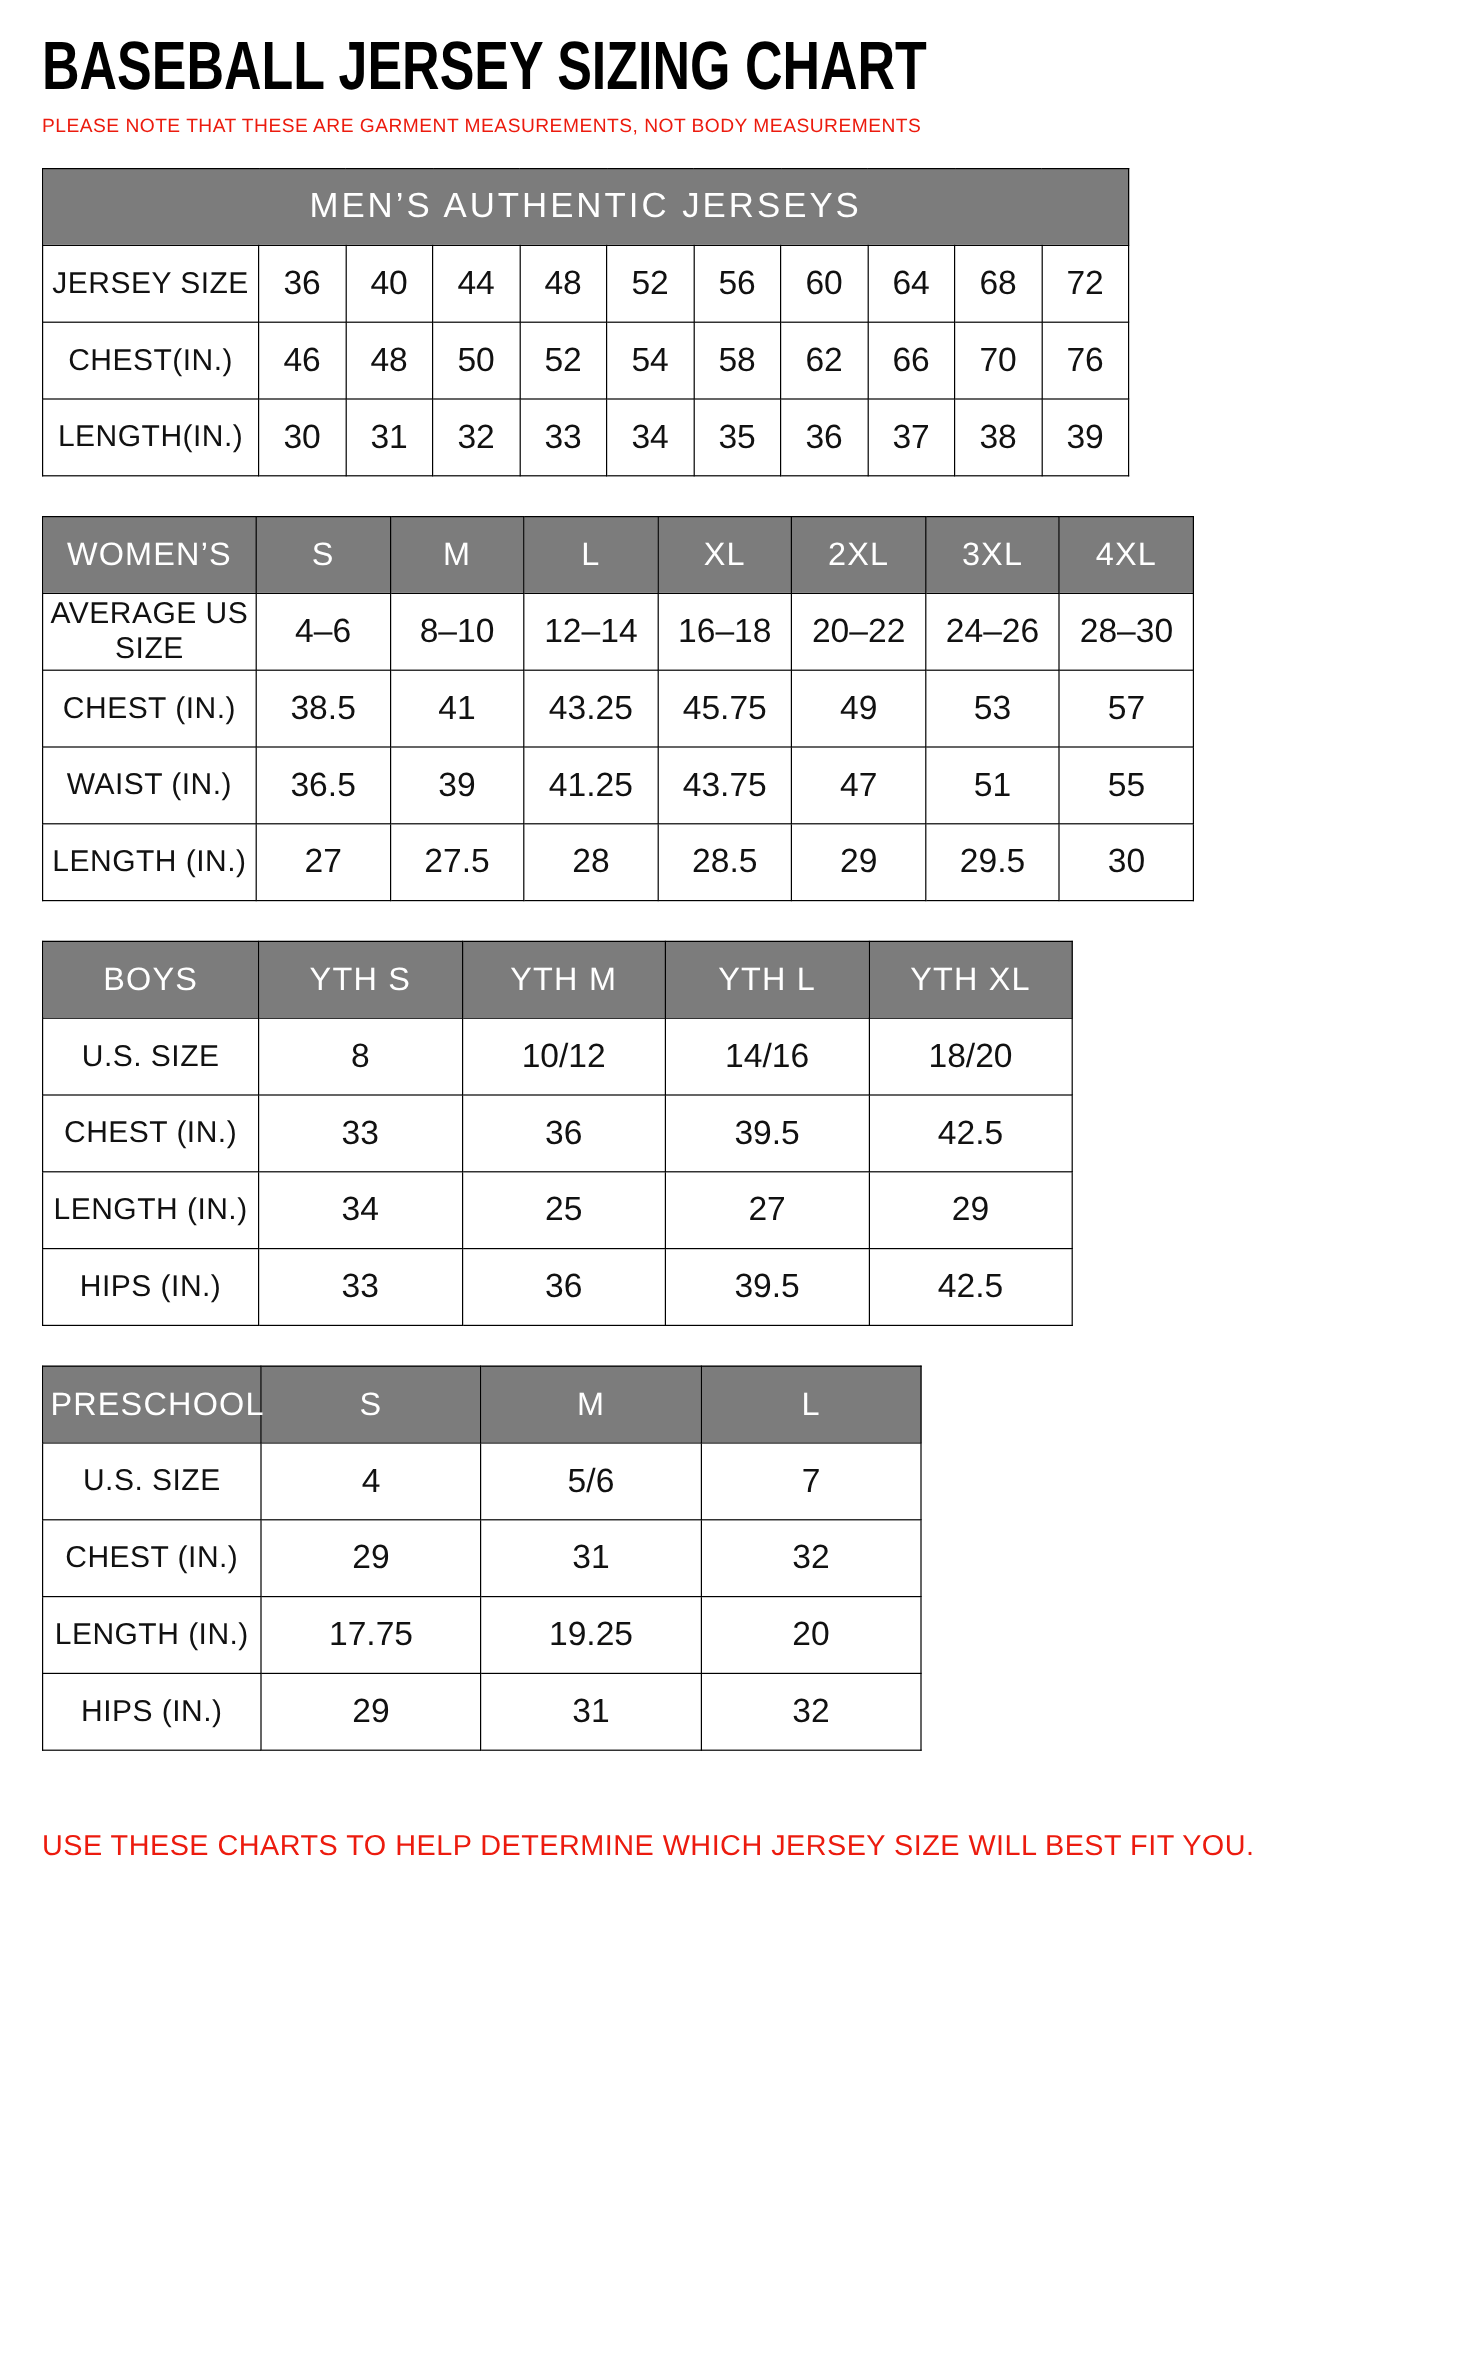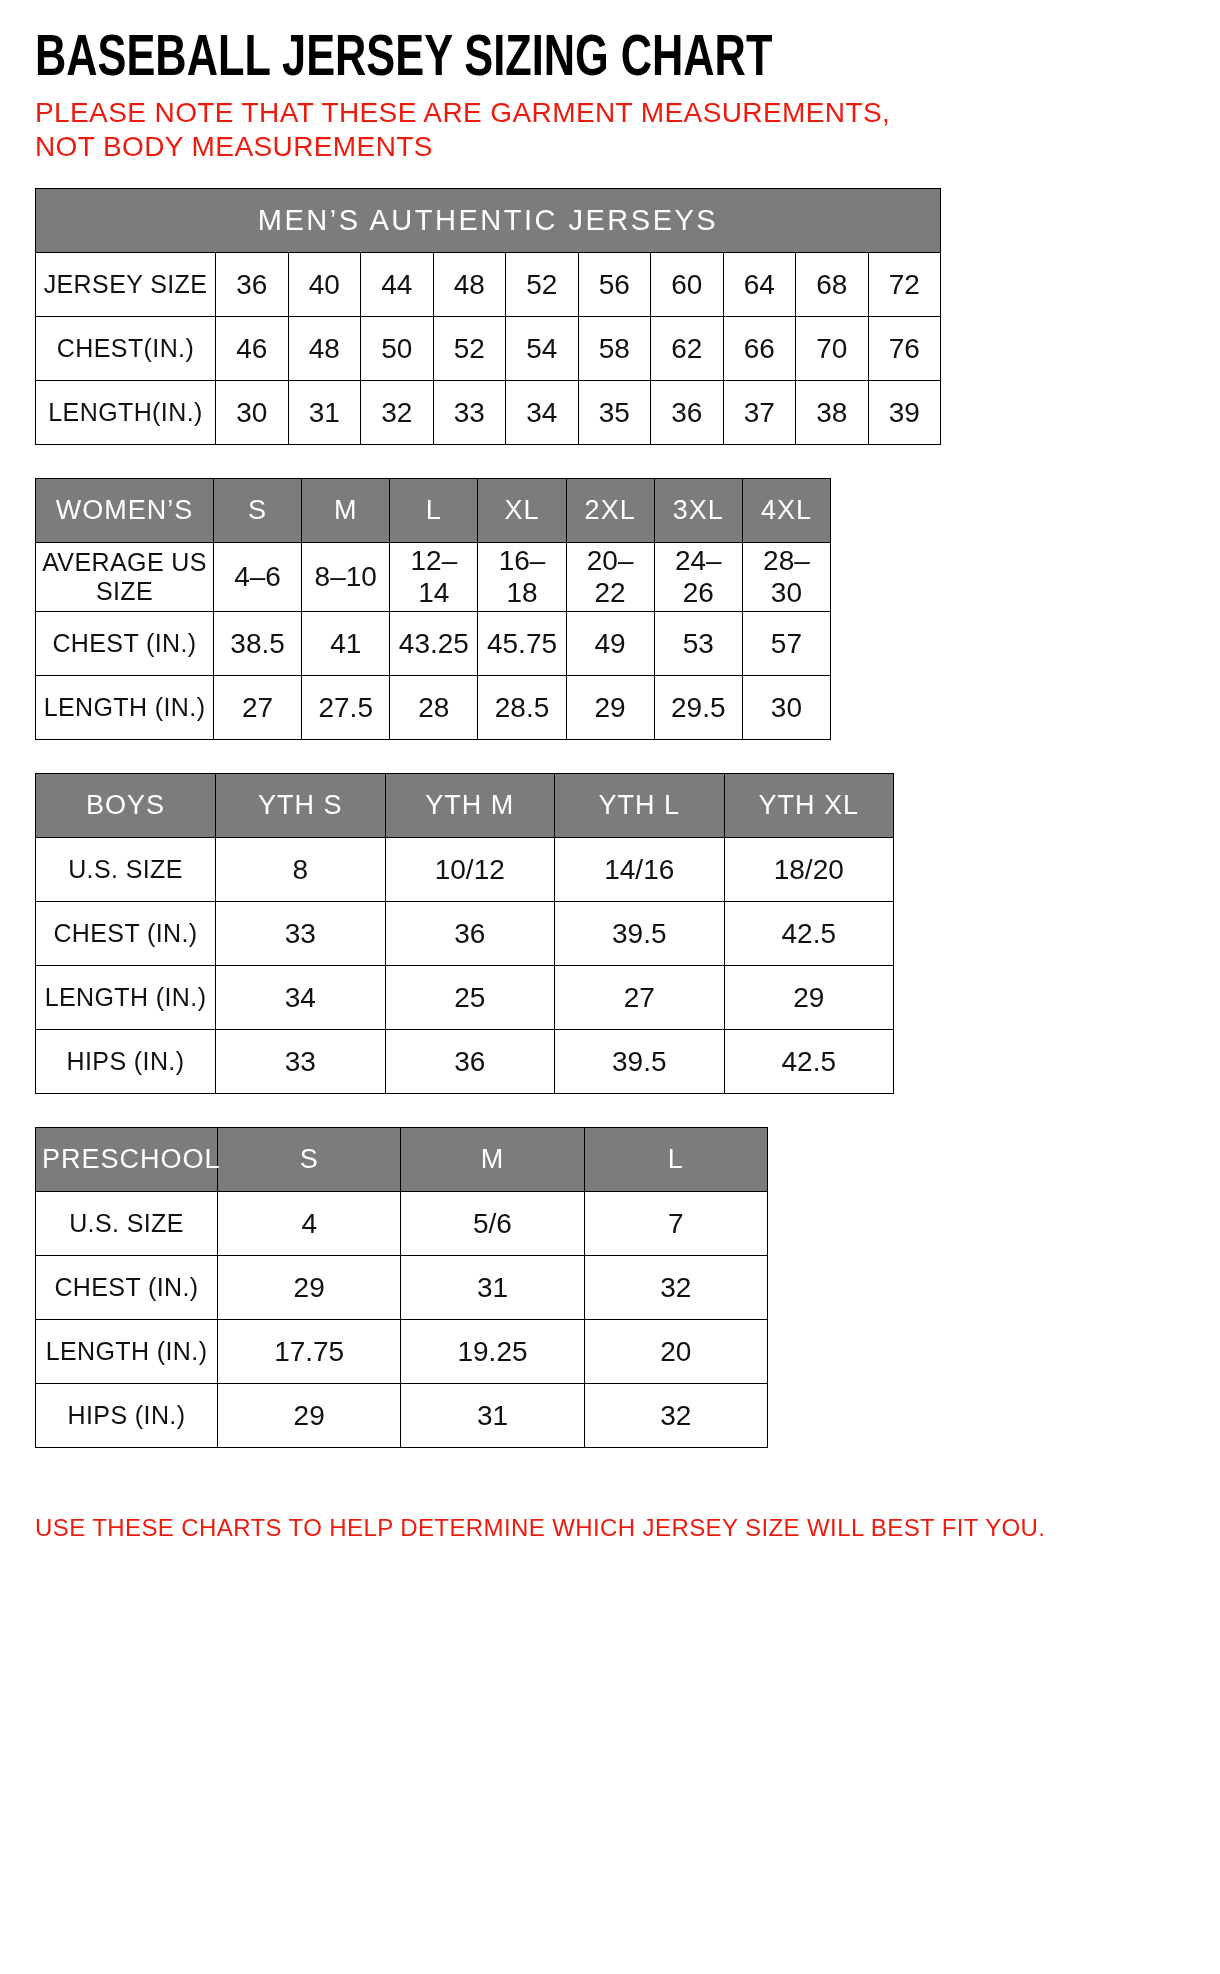--- a/index.html
+++ b/index.html
@@ -18,21 +18,21 @@
     font-weight: bold;
     white-space: nowrap;
     transform: scaleX(0.76);
     transform-origin: left center;
     letter-spacing: 0px;
     color: #000000;
   }
 
   .note {
     color: var(--accent-red, #ec1b0e);
-    font-size: 28px;
+    font-size: 16px;
     line-height: 1.22;
     letter-spacing: 0.4px;
     margin: 6px 0 24px 0;
     max-width: 880px;
   }
 
   .table-host { margin-bottom: 33px; }
 
   table.size-table {
     border-collapse: collapse;
@@ -57,21 +57,21 @@
     background: var(--header-gray, #7c7c7c) !important;
     color: #ffffff;
     font-weight: normal;
     font-size: 27px;
     letter-spacing: 1px;
   }
   .row-label { font-size: 25px; letter-spacing: 0.4px; }
   .value-cell { font-size: 28px; }
 
   .tbl-mens      { width: 906px; }  .tbl-mens      col.c0 { width: 180px; }
-  .tbl-womens    { width: 796px; padding-left: 31px; }  .tbl-womens    col.c0 { width: 178px; }
+  .tbl-womens    { width: 960px; padding-left: 31px; }  .tbl-womens    col.c0 { width: 178px; }
   .tbl-boys      { width: 859px; }  .tbl-boys      col.c0 { width: 180px; }
   .tbl-preschool { width: 733px; }  .tbl-preschool col.c0 { width: 182px; }
 
   .footer-note {
     color: var(--accent-red, #ec1b0e);
     font-size: 24px;
     letter-spacing: 0.4px;
     margin: 66px 0 0 0;
   }
 </style>
@@ -180,20 +180,30 @@
             <td class="row-label">CHEST (IN.)</td>
             <td class="value-cell">38.5</td>
             <td class="value-cell">41</td>
             <td class="value-cell">43.25</td>
             <td class="value-cell">45.75</td>
             <td class="value-cell">49</td>
             <td class="value-cell">53</td>
             <td class="value-cell">57</td>
           </tr>
           <tr class="data-row">
+            <td class="row-label">WAIST (IN.)</td>
+            <td class="value-cell">36.5</td>
+            <td class="value-cell">39</td>
+            <td class="value-cell">41.25</td>
+            <td class="value-cell">43.75</td>
+            <td class="value-cell">47</td>
+            <td class="value-cell">51</td>
+            <td class="value-cell">55</td>
+          </tr>
+          <tr class="data-row">
             <td class="row-label">LENGTH (IN.)</td>
             <td class="value-cell">27</td>
             <td class="value-cell">27.5</td>
             <td class="value-cell">28</td>
             <td class="value-cell">28.5</td>
             <td class="value-cell">29</td>
             <td class="value-cell">29.5</td>
             <td class="value-cell">30</td>
           </tr>
         </tbody>

